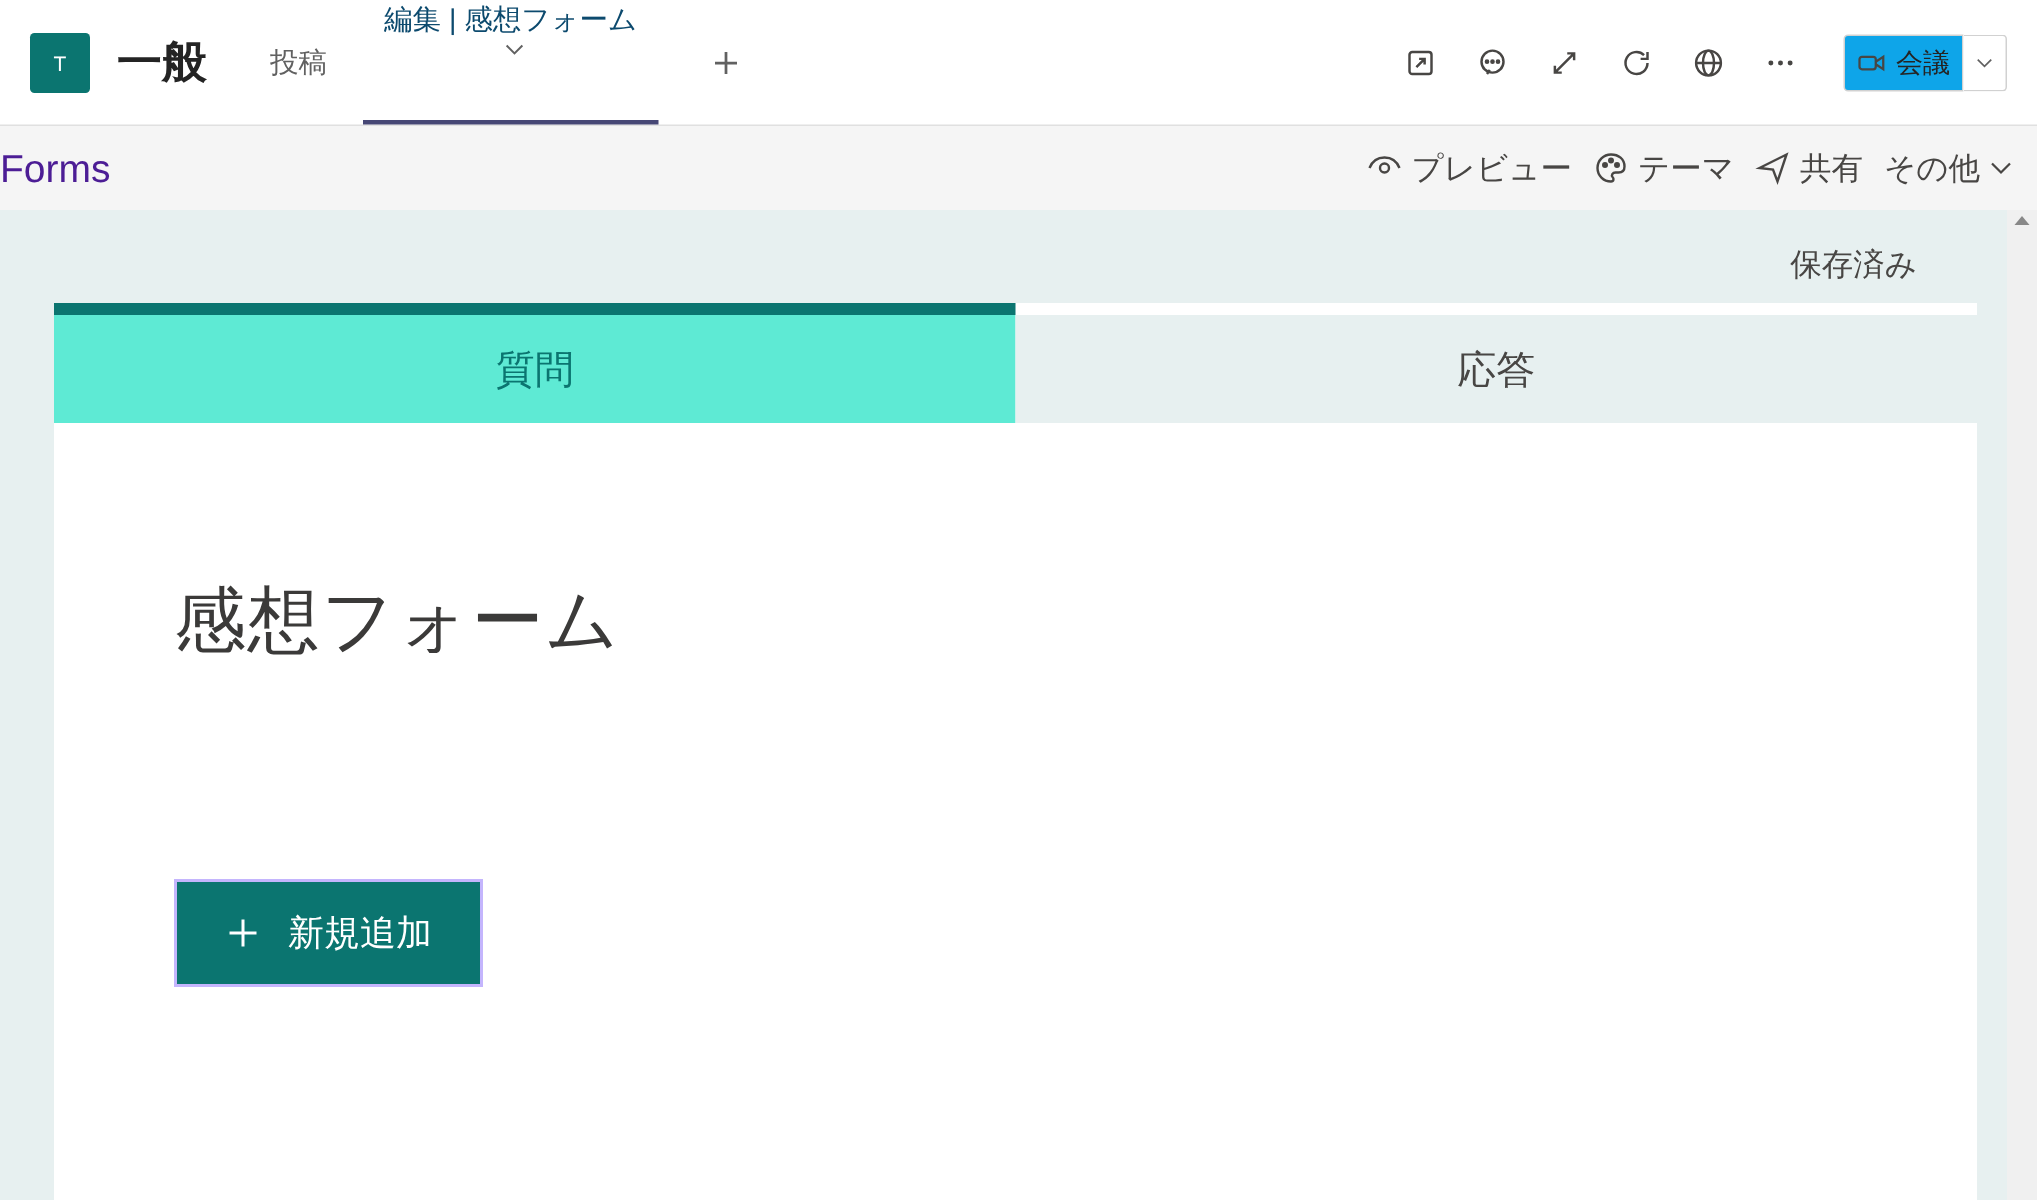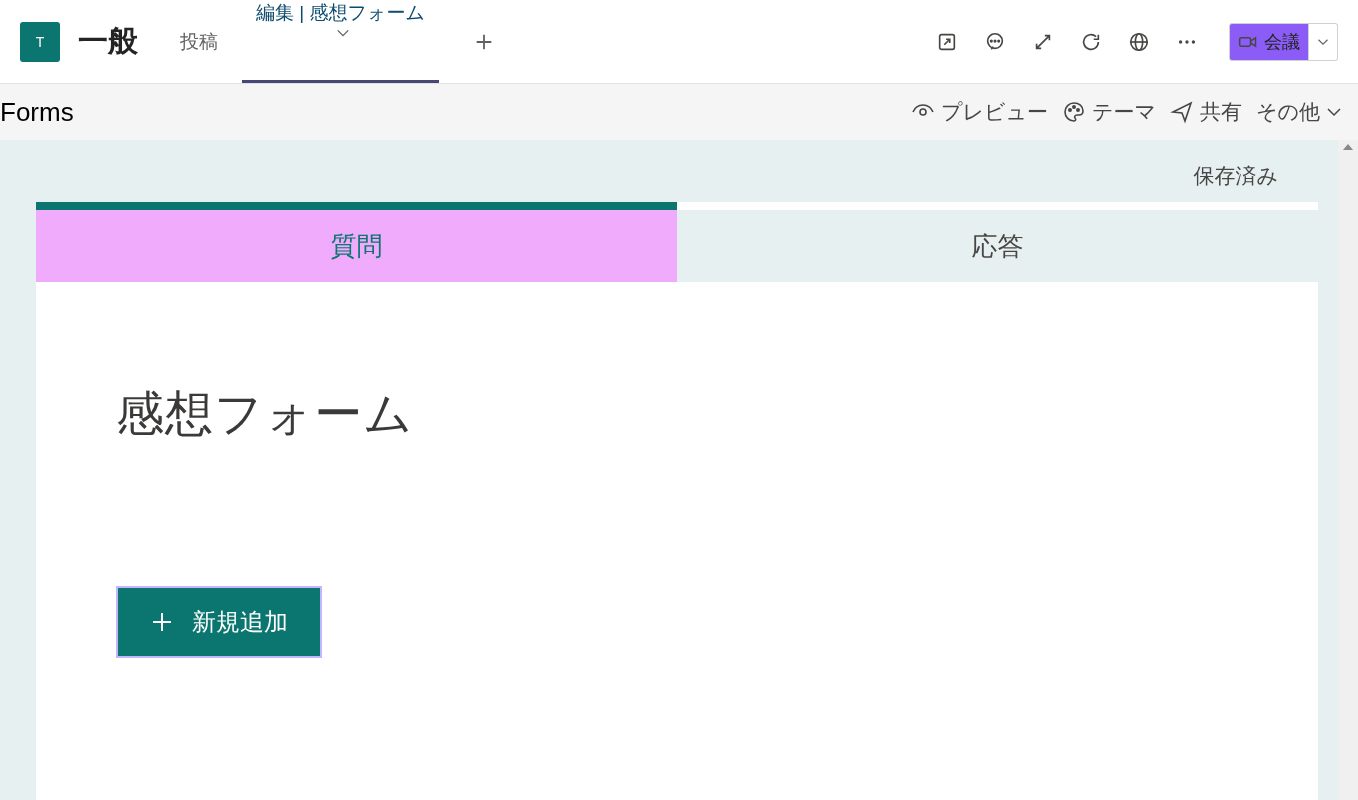--- a/index.html
+++ b/index.html
@@ -95,21 +95,21 @@
       cursor: pointer;
       color: #484644;
     }
     .meet-button {
       display: flex;
       align-items: center;
       gap: 6px;
       padding: 6px 8px;
       border: 1px solid #d1d1d1;
       border-radius: 3px;
-      background: #8b5cf6;
+      background: #0ea5e9;
       cursor: pointer;
       font-size: 18px;
       color: #242424;
     }
     .meet-dropdown {
       padding: 6px 8px;
       border: 1px solid #d1d1d1;
       border-left: none;
       border-radius: 0 3px 3px 0;
       background: #fff;
@@ -123,21 +123,21 @@
     
     .forms-toolbar {
       height: 56px;
       background: #f5f5f5;
       display: flex;
       align-items: center;
       padding: 0 16px 0 0;
     }
     .forms-label {
       font-size: 26px;
-      color: #000000;
+      color: #4c1d95;
       font-weight: 400;
     }
     .forms-actions {
       margin-left: auto;
       display: flex;
       align-items: center;
       gap: 14px;
       font-size: 21px;
       color: #484644;
     }
@@ -180,21 +180,21 @@
     }
     .form-tab {
       flex: 1;
       display: flex;
       align-items: center;
       justify-content: center;
       font-size: 26px;
       cursor: pointer;
     }
     .form-tab.active {
-      background: #f0abfc;
+      background: #5eead4;
       color: #0b7570;
       font-weight: 400;
     }
     .form-tab.inactive {
       background: #e7f0f0;
       color: #484644;
     }
     .form-body {
       padding: 100px 80px 200px 80px;
       background: #fff;

